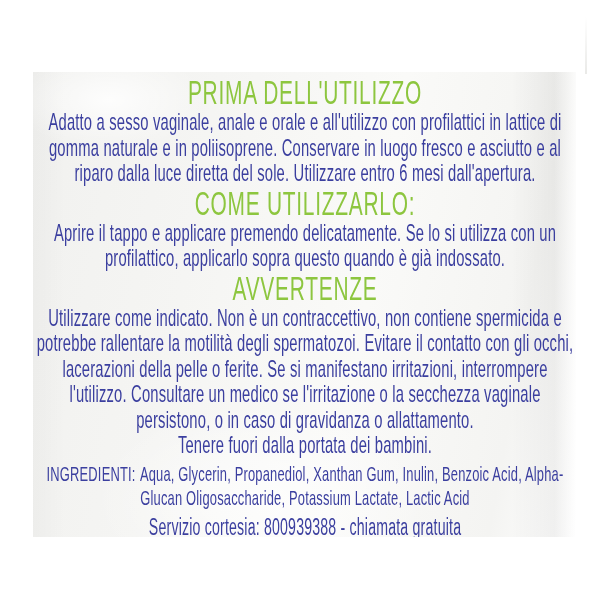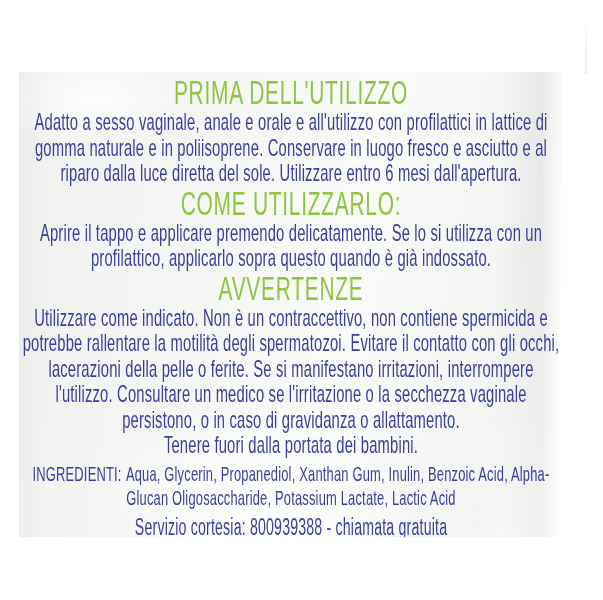--- a/index.html
+++ b/index.html
@@ -21,21 +21,21 @@
     left: 585px;
     top: 16px;
     width: 2px;
     height: 58px;
     background: linear-gradient(to bottom, rgba(255,255,255,0), #d8d8d4);
     opacity: .55;
   }
   
   .label-photo {
     position: absolute;
-    left: 19px;
+    left: 33px;
     top: 72px;
     width: 543px;
     height: 465px;
     background: linear-gradient(100deg,
       #f1f1ef 0%,
       #f5f5f3 30%,
       #fafaf8 60%,
       #f4f4f2 86%,
       #fbfbfa 94%,
       #ffffff 100%);

